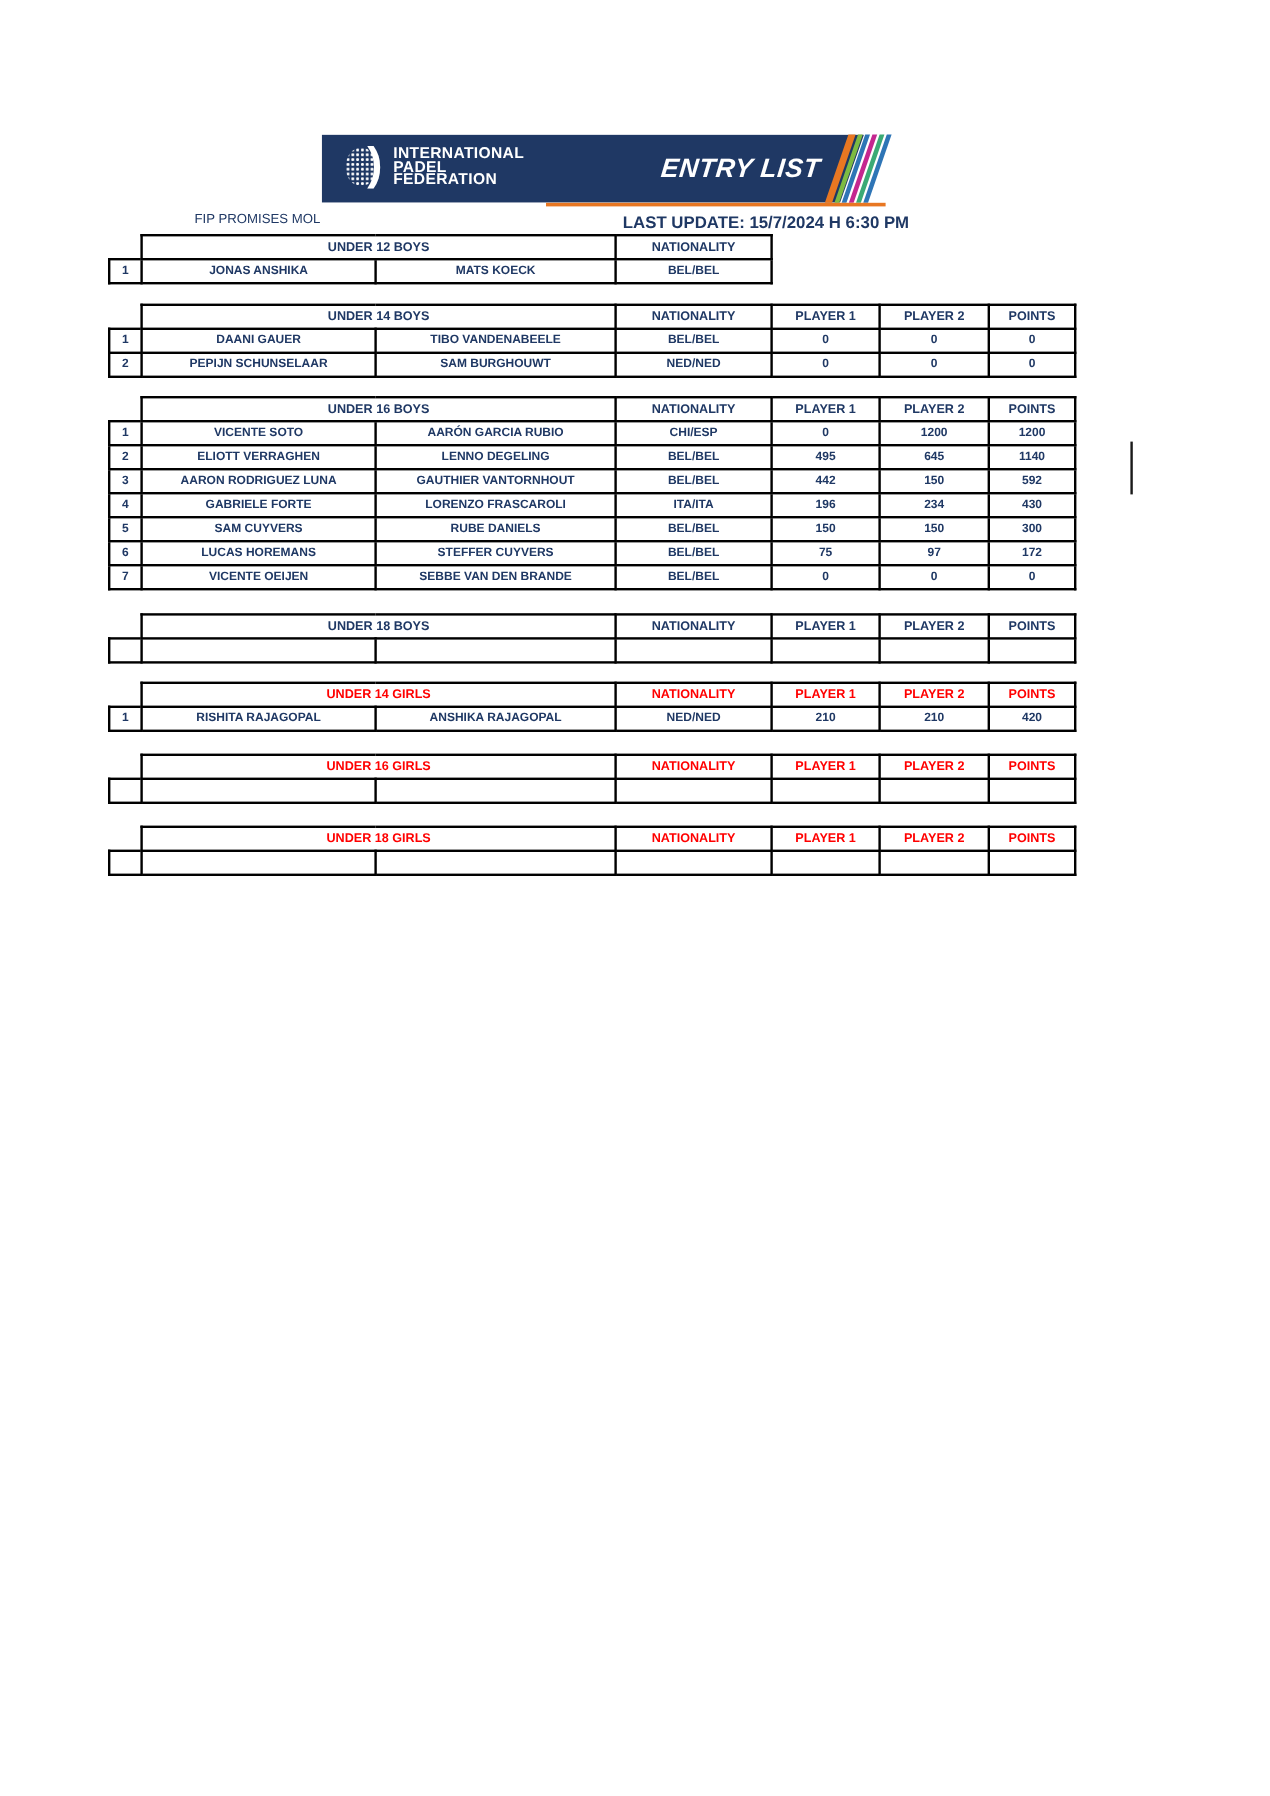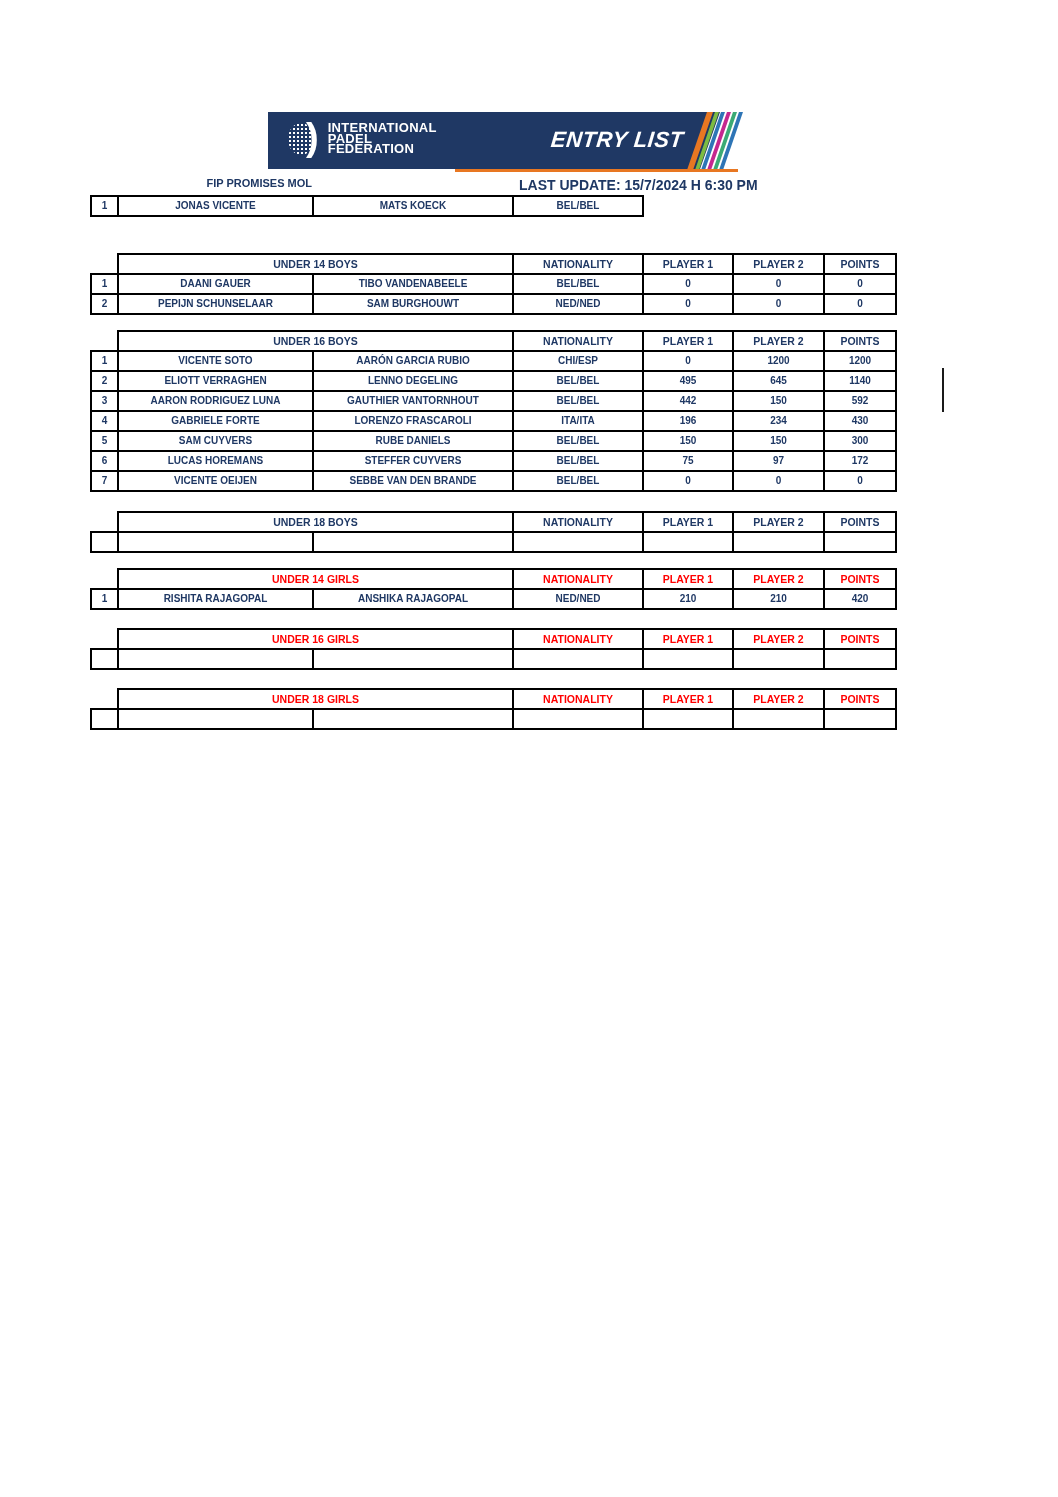--- a/index.html
+++ b/index.html
@@ -32,22 +32,22 @@
     color:#fff;font-size:22px;font-weight:bold;font-style:italic;letter-spacing:.5px;
   }
   .stripes{
     position:absolute;left:707px;top:112px;height:57px;display:flex;gap:2px;
     transform:skewX(-19deg);transform-origin:top left;
   }
   .stripe{height:100%;}
   .orange-line{position:absolute;left:455px;top:169px;width:283px;height:3px;background:#E87722;}
   
   .event-title{
-    position:absolute;left:117px;top:177px;width:195px;text-align:right;
-    color:#1F3864;font-size:11px;font-weight:bold;font-stretch:condensed;white-space:nowrap;
+    position:absolute;left:117px;top:177px;width:195px;text-align:center;
+    color:#1F3864;font-size:11px;font-weight:normal;font-stretch:condensed;white-space:nowrap;
   }
   .last-update{
     position:absolute;left:519px;top:177px;color:#1F3864;font-size:14px;font-weight:bold;
     font-stretch:condensed;white-space:nowrap;
   }
   
   .entry-table{
     position:absolute;left:90px;border-collapse:collapse;table-layout:fixed;
     font-weight:bold;color:#1F3864;font-stretch:condensed;
   }
@@ -94,23 +94,28 @@
 
   <div id="tables-root">
       <table class="entry-table theme-blue" style="top: 195px;">
         <colgroup>
           <col style="width: 27px;">
           <col style="width: 195px;">
           <col style="width: 200px;">
           <col style="width: 130px;">
         </colgroup>
         <tbody>
+          <tr class="hdr">
+            <td class="blank"></td>
+            <td colspan="2">UNDER 12 BOYS</td>
+            <td>NATIONALITY</td>
+          </tr>
           <tr>
             <td>1</td>
-            <td>JONAS VICENTE</td>
+            <td>JONAS ANSHIKA</td>
             <td>MATS KOECK</td>
             <td>BEL/BEL</td>
           </tr>
         </tbody>
       </table>
       <table class="entry-table theme-blue" style="top: 253px;">
         <colgroup>
           <col style="width: 27px;">
           <col style="width: 195px;">
           <col style="width: 200px;">

